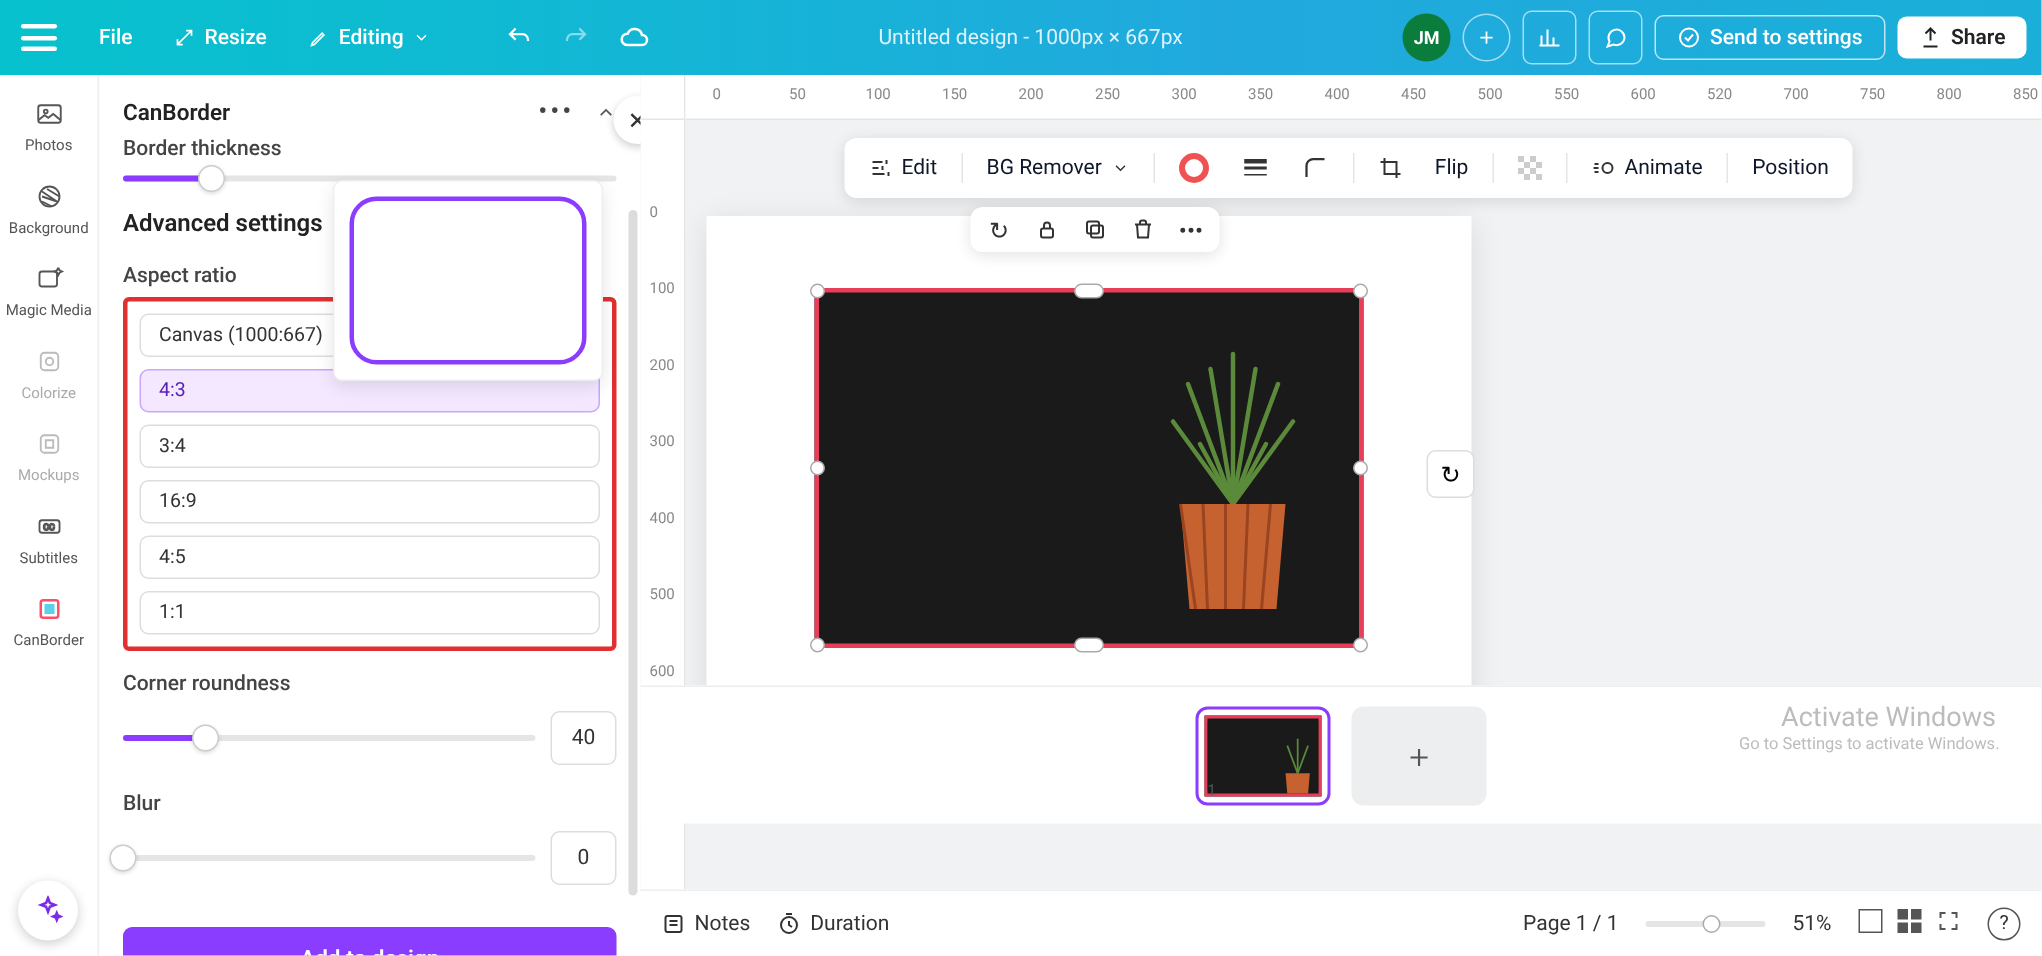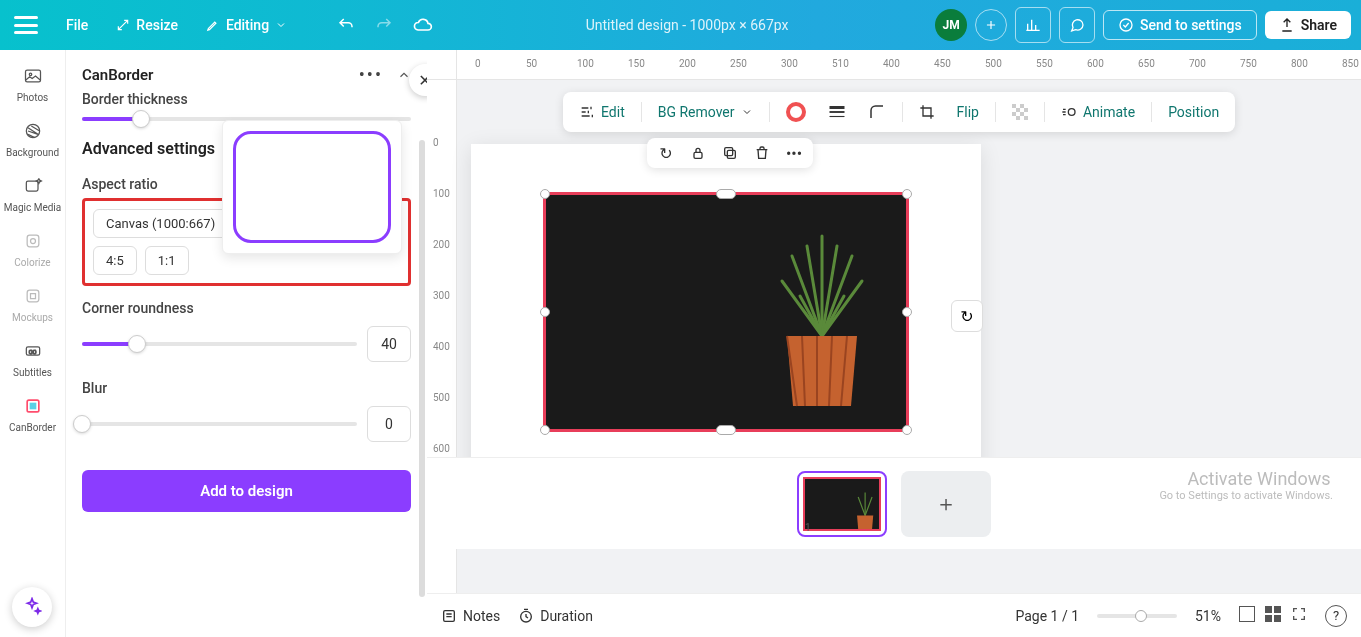--- a/index.html
+++ b/index.html
@@ -34,42 +34,42 @@
 .panel-title{font-size:15px;font-weight:600;color:#222;}
 .dots{font-size:18px;letter-spacing:2px;color:#444;cursor:pointer;}
 .section-label{font-size:14px;color:#444;font-weight:500;margin:4px 0 6px;}
 .slider-row{display:flex;align-items:center;gap:10px;margin:10px 0 18px;}
 .slider{flex:1;position:relative;height:4px;background:#e5e5e5;border-radius:2px;}
 .slider .fill{position:absolute;left:0;top:0;bottom:0;background:#8b3dff;border-radius:2px;}
 .slider .thumb{position:absolute;top:50%;width:18px;height:18px;background:#fff;border:1px solid #ccc;border-radius:50%;transform:translate(-50%,-50%);box-shadow:0 1px 3px rgba(0,0,0,.15);}
 .num-box{width:44px;height:36px;border:1px solid #ddd;border-radius:6px;display:flex;align-items:center;justify-content:center;font-size:14px;color:#333;}
 .adv-title{font-size:16px;font-weight:600;color:#222;margin:14px 0 10px;}
 .ratio-box{border:3px solid #e03030;border-radius:4px;padding:8px;margin-bottom:14px;}
-.chips{display:flex;flex-wrap:wrap;gap:8px;}
+.chips{display:flex;flex-wrap:wrap;gap:8px;flex-direction:column;}
 .chip{border:1px solid #ddd;border-radius:6px;padding:6px 12px;font-size:13px;color:#333;cursor:pointer;background:#fff;}
 .chip.active{background:#f3e8ff;border-color:#c9a6ff;color:#5b21b6;}
 .reset-btn{width:100%;border:1px solid #ddd;border-radius:6px;padding:10px;display:flex;align-items:center;justify-content:center;gap:8px;font-size:14px;color:#333;cursor:pointer;background:#fff;margin-top:6px;}
 .add-btn{width:100%;background:#8b3dff;color:#fff;border:none;border-radius:6px;padding:12px;font-size:15px;font-weight:600;margin-top:10px;cursor:pointer;}
 .close-panel{position:absolute;right:-14px;top:14px;width:32px;height:32px;border-radius:50%;background:#fff;box-shadow:0 2px 6px rgba(0,0,0,.2);display:flex;align-items:center;justify-content:center;font-size:16px;color:#333;cursor:pointer;z-index:5;}
 
 
 .preview-float{position:absolute;left:222px;top:120px;width:180px;height:134px;background:#fff;border:1px solid #eee;border-radius:6px;box-shadow:0 4px 12px rgba(0,0,0,.1);display:flex;align-items:center;justify-content:center;z-index:3;}
 .preview-float .inner{width:158px;height:112px;border:3px solid #8b3dff;border-radius:18px;}
 
 
 .canvas-area{position:absolute;left:427px;right:0;top:50px;bottom:44px;background:#f1f2f4;overflow:hidden;}
 .ruler-h{position:absolute;left:30px;right:0;top:0;height:30px;background:#fff;border-bottom:1px solid #e5e5e5;display:flex;align-items:flex-start;}
 .ruler-h .tick{position:absolute;top:8px;font-size:10px;color:#888;}
 .ruler-v{position:absolute;left:0;top:30px;bottom:0;width:30px;background:#fff;border-right:1px solid #e5e5e5;}
 .ruler-v .tick{position:absolute;left:6px;font-size:10px;color:#888;transform:translateY(-50%);}
 .ruler-corner{position:absolute;left:0;top:0;width:30px;height:30px;background:#fff;border-right:1px solid #e5e5e5;border-bottom:1px solid #e5e5e5;}
 
 
 .ctx-bar{position:absolute;top:42px;left:136px;background:#fff;border-radius:8px;box-shadow:0 2px 10px rgba(0,0,0,.12);padding:6px 10px;display:flex;align-items:center;gap:10px;z-index:4;}
-.ctx-item{display:flex;align-items:center;gap:6px;font-size:14px;color:#0f766e;cursor:pointer;padding:4px 6px;}
+.ctx-item{display:flex;align-items:center;gap:6px;font-size:14px;color:#0f172a;cursor:pointer;padding:4px 6px;}
 .vdiv{width:1px;height:20px;background:#e5e5e5;}
 .circle-red{width:20px;height:20px;border:4px solid #f05152;border-radius:50%;}
 
 
 .mini-bar{position:absolute;top:88px;left:220px;background:#fff;border-radius:8px;box-shadow:0 2px 10px rgba(0,0,0,.12);padding:4px 8px;display:flex;align-items:center;gap:10px;z-index:4;}
 .mini-bar .ic{width:22px;height:22px;display:flex;align-items:center;justify-content:center;font-size:16px;color:#333;cursor:pointer;}
 
 
 .page{position:absolute;left:44px;top:94px;width:510px;height:340px;background:#fff;box-shadow:0 4px 20px rgba(0,0,0,.1);}
 .sel{position:absolute;left:116px;top:142px;width:366px;height:240px;border:3px solid #e83e5a;background:#1a1a1a;}
@@ -313,27 +313,27 @@
 <div class="canvas-area">
   <div class="ruler-corner"></div>
   <div class="ruler-h" id="rulerH">
       <div class="tick" style="left: 18px;">0</div>
       <div class="tick" style="left: 69px;">50</div>
       <div class="tick" style="left: 120px;">100</div>
       <div class="tick" style="left: 171px;">150</div>
       <div class="tick" style="left: 222px;">200</div>
       <div class="tick" style="left: 273px;">250</div>
       <div class="tick" style="left: 324px;">300</div>
-      <div class="tick" style="left: 375px;">510</div>
+      <div class="tick" style="left: 375px;">350</div>
       <div class="tick" style="left: 426px;">400</div>
       <div class="tick" style="left: 477px;">450</div>
       <div class="tick" style="left: 528px;">500</div>
       <div class="tick" style="left: 579px;">550</div>
       <div class="tick" style="left: 630px;">600</div>
-      <div class="tick" style="left: 681px;">650</div>
+      <div class="tick" style="left: 681px;">520</div>
       <div class="tick" style="left: 732px;">700</div>
       <div class="tick" style="left: 783px;">750</div>
       <div class="tick" style="left: 834px;">800</div>
       <div class="tick" style="left: 885px;">850</div>
     </div>
   <div class="ruler-v" id="rulerV">
       <div class="tick" style="top: 62px;">0</div>
       <div class="tick" style="top: 113px;">100</div>
       <div class="tick" style="top: 164px;">200</div>
       <div class="tick" style="top: 215px;">300</div>

